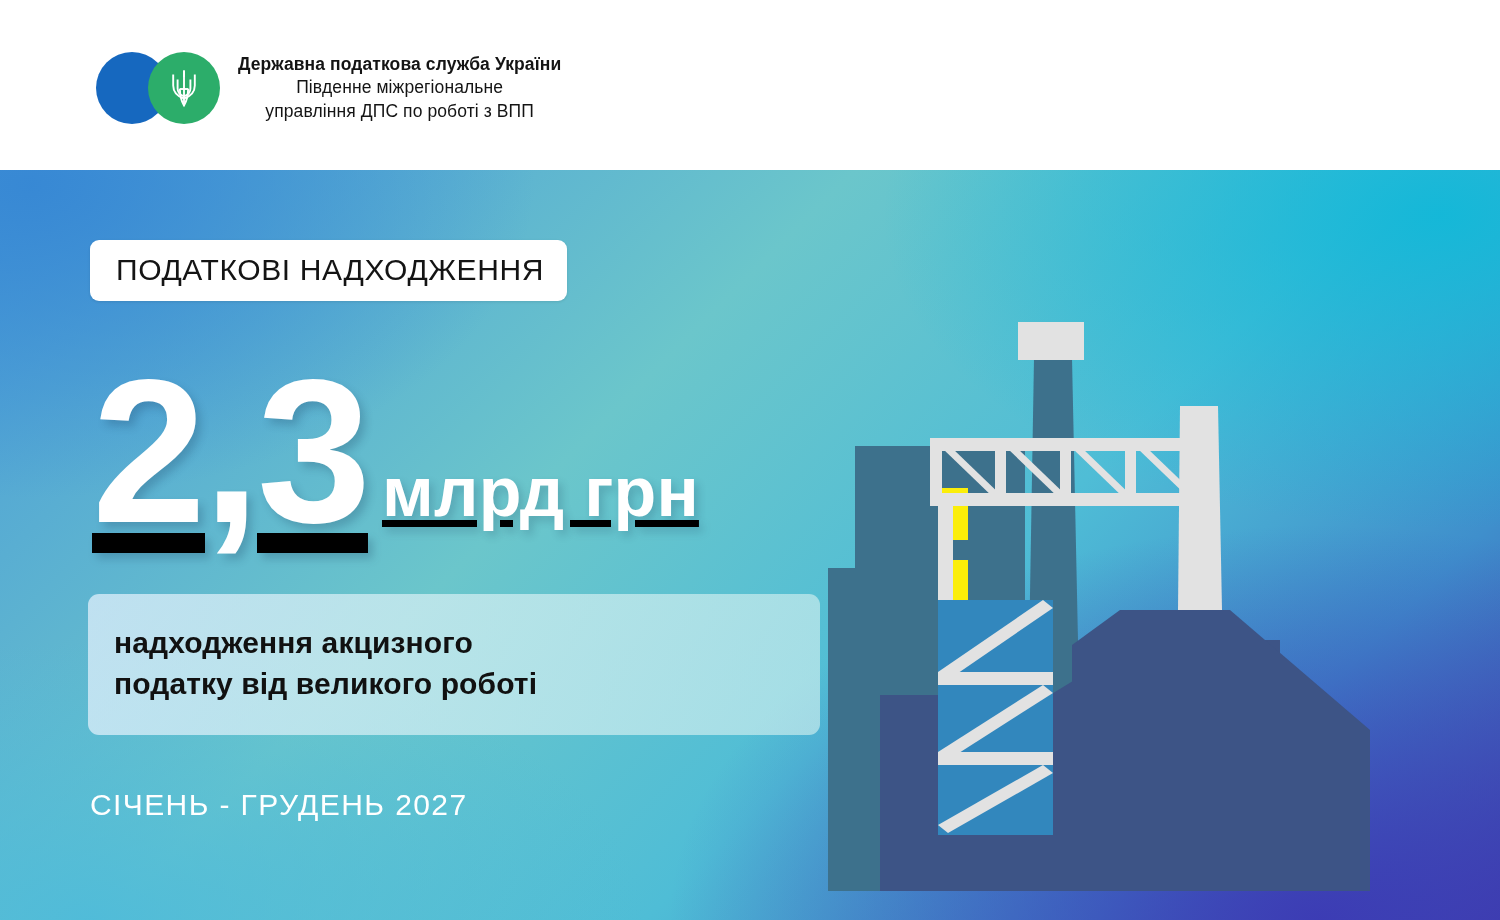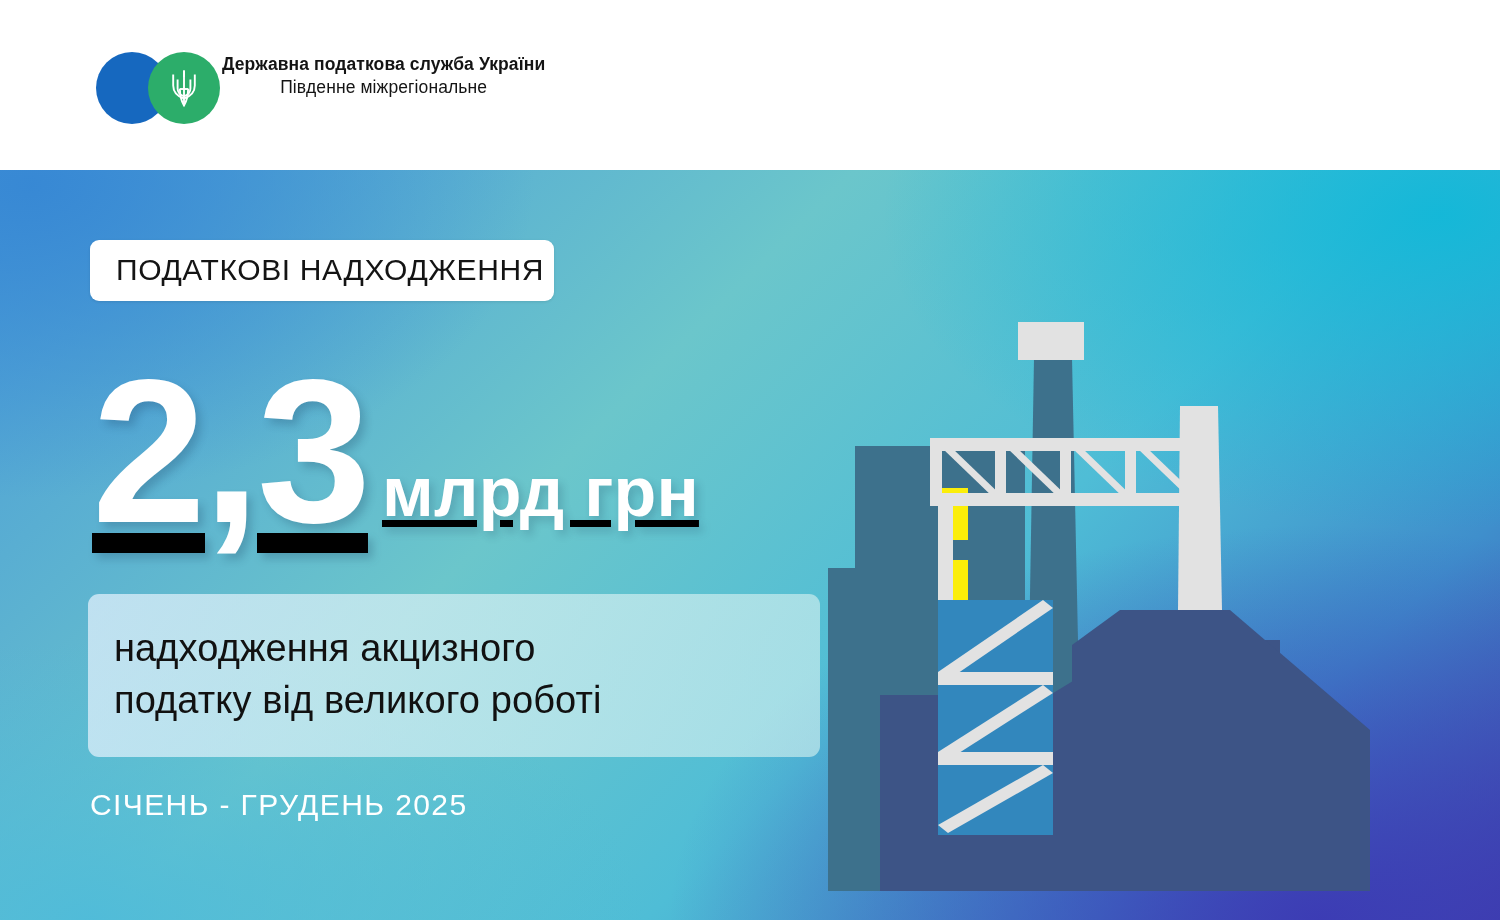--- a/index.html
+++ b/index.html
@@ -25,21 +25,21 @@
   .logo-circle {
     position:absolute; top:0; width:72px; height:72px; border-radius:50%;
   }
   .logo-circle.blue  { left:0;  background:#1668bf; }
   .logo-circle.green { left:52px; background:#2cad6a; }
   .trident {
     position:absolute; left:52px; top:0; width:72px; height:72px;
     display:flex; align-items:center; justify-content:center;
   }
   .org-text {
-    margin-left:2px; padding-top:1px;
+    margin-left:18px; padding-top:1px;
     font-size:17.5px; font-weight:700; line-height:1.33; color:#141414;
     white-space:nowrap; letter-spacing:0.1px;
   }
   .org-text .ln1 { font-weight:700; }
   .org-text .ln2, .org-text .ln3 { font-weight:400;text-align:center; }
 
   
   .canvas {
     position:absolute; left:0; top:170px; width:1500px; height:750px;
     overflow:hidden;
@@ -48,21 +48,21 @@
       radial-gradient(ellipse 62% 70% at 96% 6%,  rgba(18,184,216,0.95) 0%, rgba(18,184,216,0.0) 60%),
       radial-gradient(ellipse 58% 72% at 2% 2%,   rgba(55,136,212,0.98) 0%, rgba(55,136,212,0.0) 58%),
       radial-gradient(ellipse 60% 60% at 6% 100%, rgba(76,186,219,0.85) 0%, rgba(76,186,219,0.0) 62%),
       linear-gradient(135deg, #4a9ad8 0%, #6bc6cb 38%, #4fbdd6 62%, #3f8fcc 82%, #4143ab 100%);
   }
 
   
   .badge {
     position:absolute; left:90px; top:70px;
     background:#ffffff; border-radius:9px;
-    padding:13px 10px 14px 26px;
+    padding:13px 23px 14px 26px;
     font-size:30px; font-weight:400; letter-spacing:0.6px;
     color:#141414; white-space:nowrap;
     box-shadow:0 1px 3px rgba(0,0,0,0.10);
   }
 
   .bignum-row {
     position:absolute; left:92px; top:195px;
     display:flex; align-items:baseline;text-decoration:underline;
   }
   .bignum {
@@ -76,21 +76,21 @@
     text-shadow:4px 5px 8px rgba(20,50,80,0.20);
   }
 
   .desc-box {
     position:absolute; left:88px; top:424px;
     width:732px; border-radius:11px;
     padding:28px 26px 30px 26px;
     background:linear-gradient(100deg, rgba(225,240,252,0.74) 0%, rgba(214,240,243,0.70) 55%, rgba(206,238,238,0.66) 100%);
   }
   .desc-line {
-    font-size:38px; font-weight:400; color:#111111;
+    font-size:30px; font-weight:700; color:#111111;
     line-height:1.38; white-space:nowrap; letter-spacing:0.1px;
   }
 
   .period {
     position:absolute; left:90px; top:618px;
     font-size:30px; font-weight:400; color:#ffffff;
     letter-spacing:1.4px; white-space:nowrap;
   }
 
   
@@ -120,40 +120,41 @@
               <path d="M12.6 22.0 L21.4 22.0"></path>
               <path d="M12.9 22.0 C12.9 29.5 14.6 34.5 17 38.5 C19.4 34.5 21.1 29.5 21.1 22.0"></path>
             </g>
           </svg>
         </div>
       </div>
 
       <div class="org-text">
         <div class="ln1">Державна податкова служба України</div>
         <div class="ln2">Південне міжрегіональне</div>
+        <div class="ln3">управління ДПС по роботі з ВПП</div>
       </div>
 
     </div>
   </div>
 
   <div class="canvas">
 
     <div class="badge">ПОДАТКОВІ НАДХОДЖЕННЯ</div>
 
     <div class="bignum-row">
       <span class="bignum">2,3</span>
       <span class="unit">млрд грн</span>
     </div>
 
     <div class="desc-box">
       <div class="desc-line">надходження акцизного</div>
       <div class="desc-line">податку від великого роботі</div>
     </div>
 
-    <div class="period">СІЧЕНЬ - ГРУДЕНЬ 2025</div>
+    <div class="period">СІЧЕНЬ - ГРУДЕНЬ 2027</div>
 
     <div class="factory">
       <svg viewBox="0 0 700 610" aria-hidden="true">
 
         <g>
           <rect x="75" y="136" width="170" height="445" fill="#3d718c"></rect>
           <rect x="48" y="258" width="30" height="323" fill="#3d718c"></rect>
         </g>
 
         <g fill="#fbee09">

